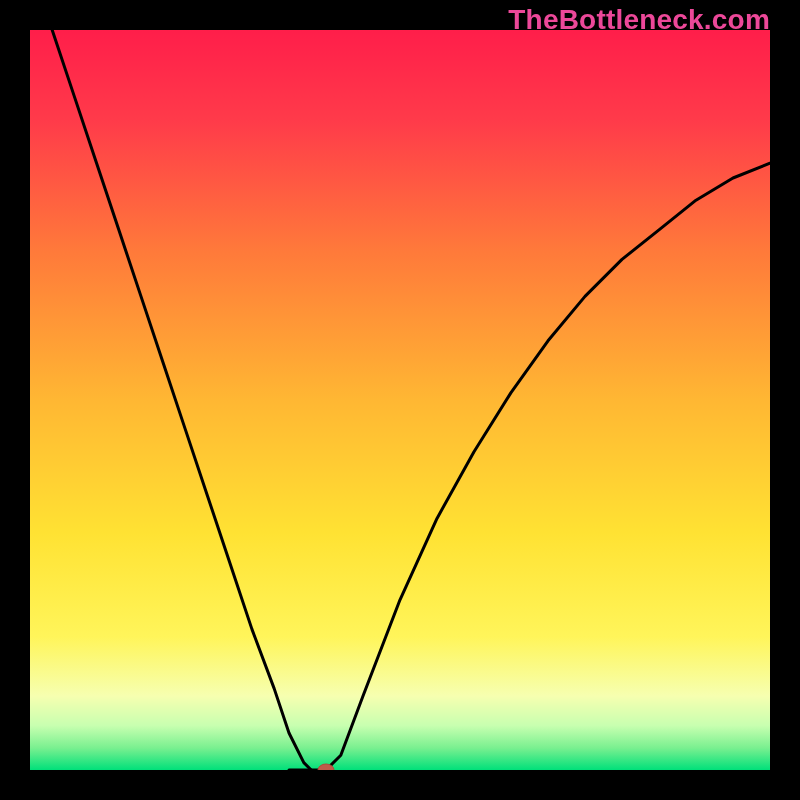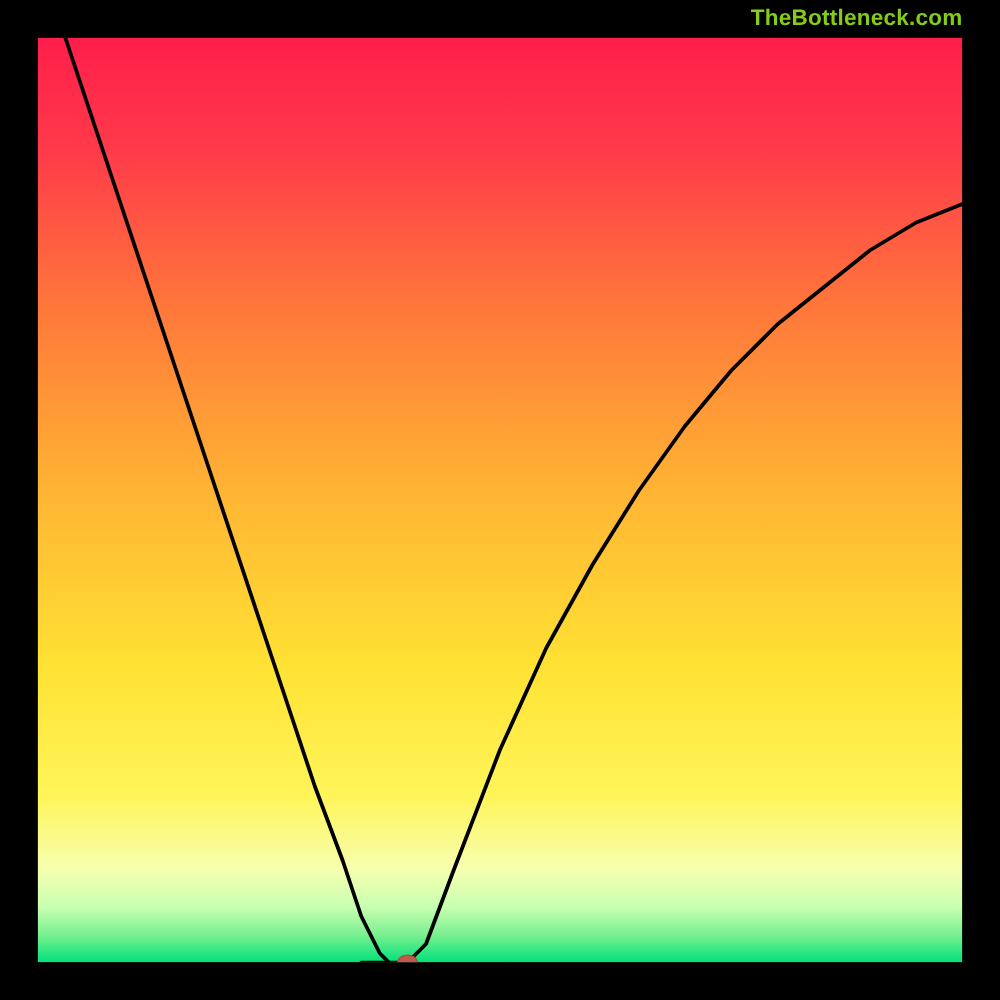--- a/index.html
+++ b/index.html
@@ -38,23 +38,23 @@
     left: 0;
     top: 0;
     width: 100%;
     height: 100%;
   }
   .watermark {
     position: absolute;
     top: 4px;
     right: 30px;
     font-family: Arial, Helvetica, sans-serif;
-    font-size: 18px;
+    font-size: 28px;
     font-weight: 600;
-    color: #84cc16;
+    color: #ec4899;
     letter-spacing: 0.2px;
     margin-left: 22px;
   }
 </style>
 </head>
 <body>
 
 <div class="frame">
   <div class="watermark">TheBottleneck.com</div>
 

